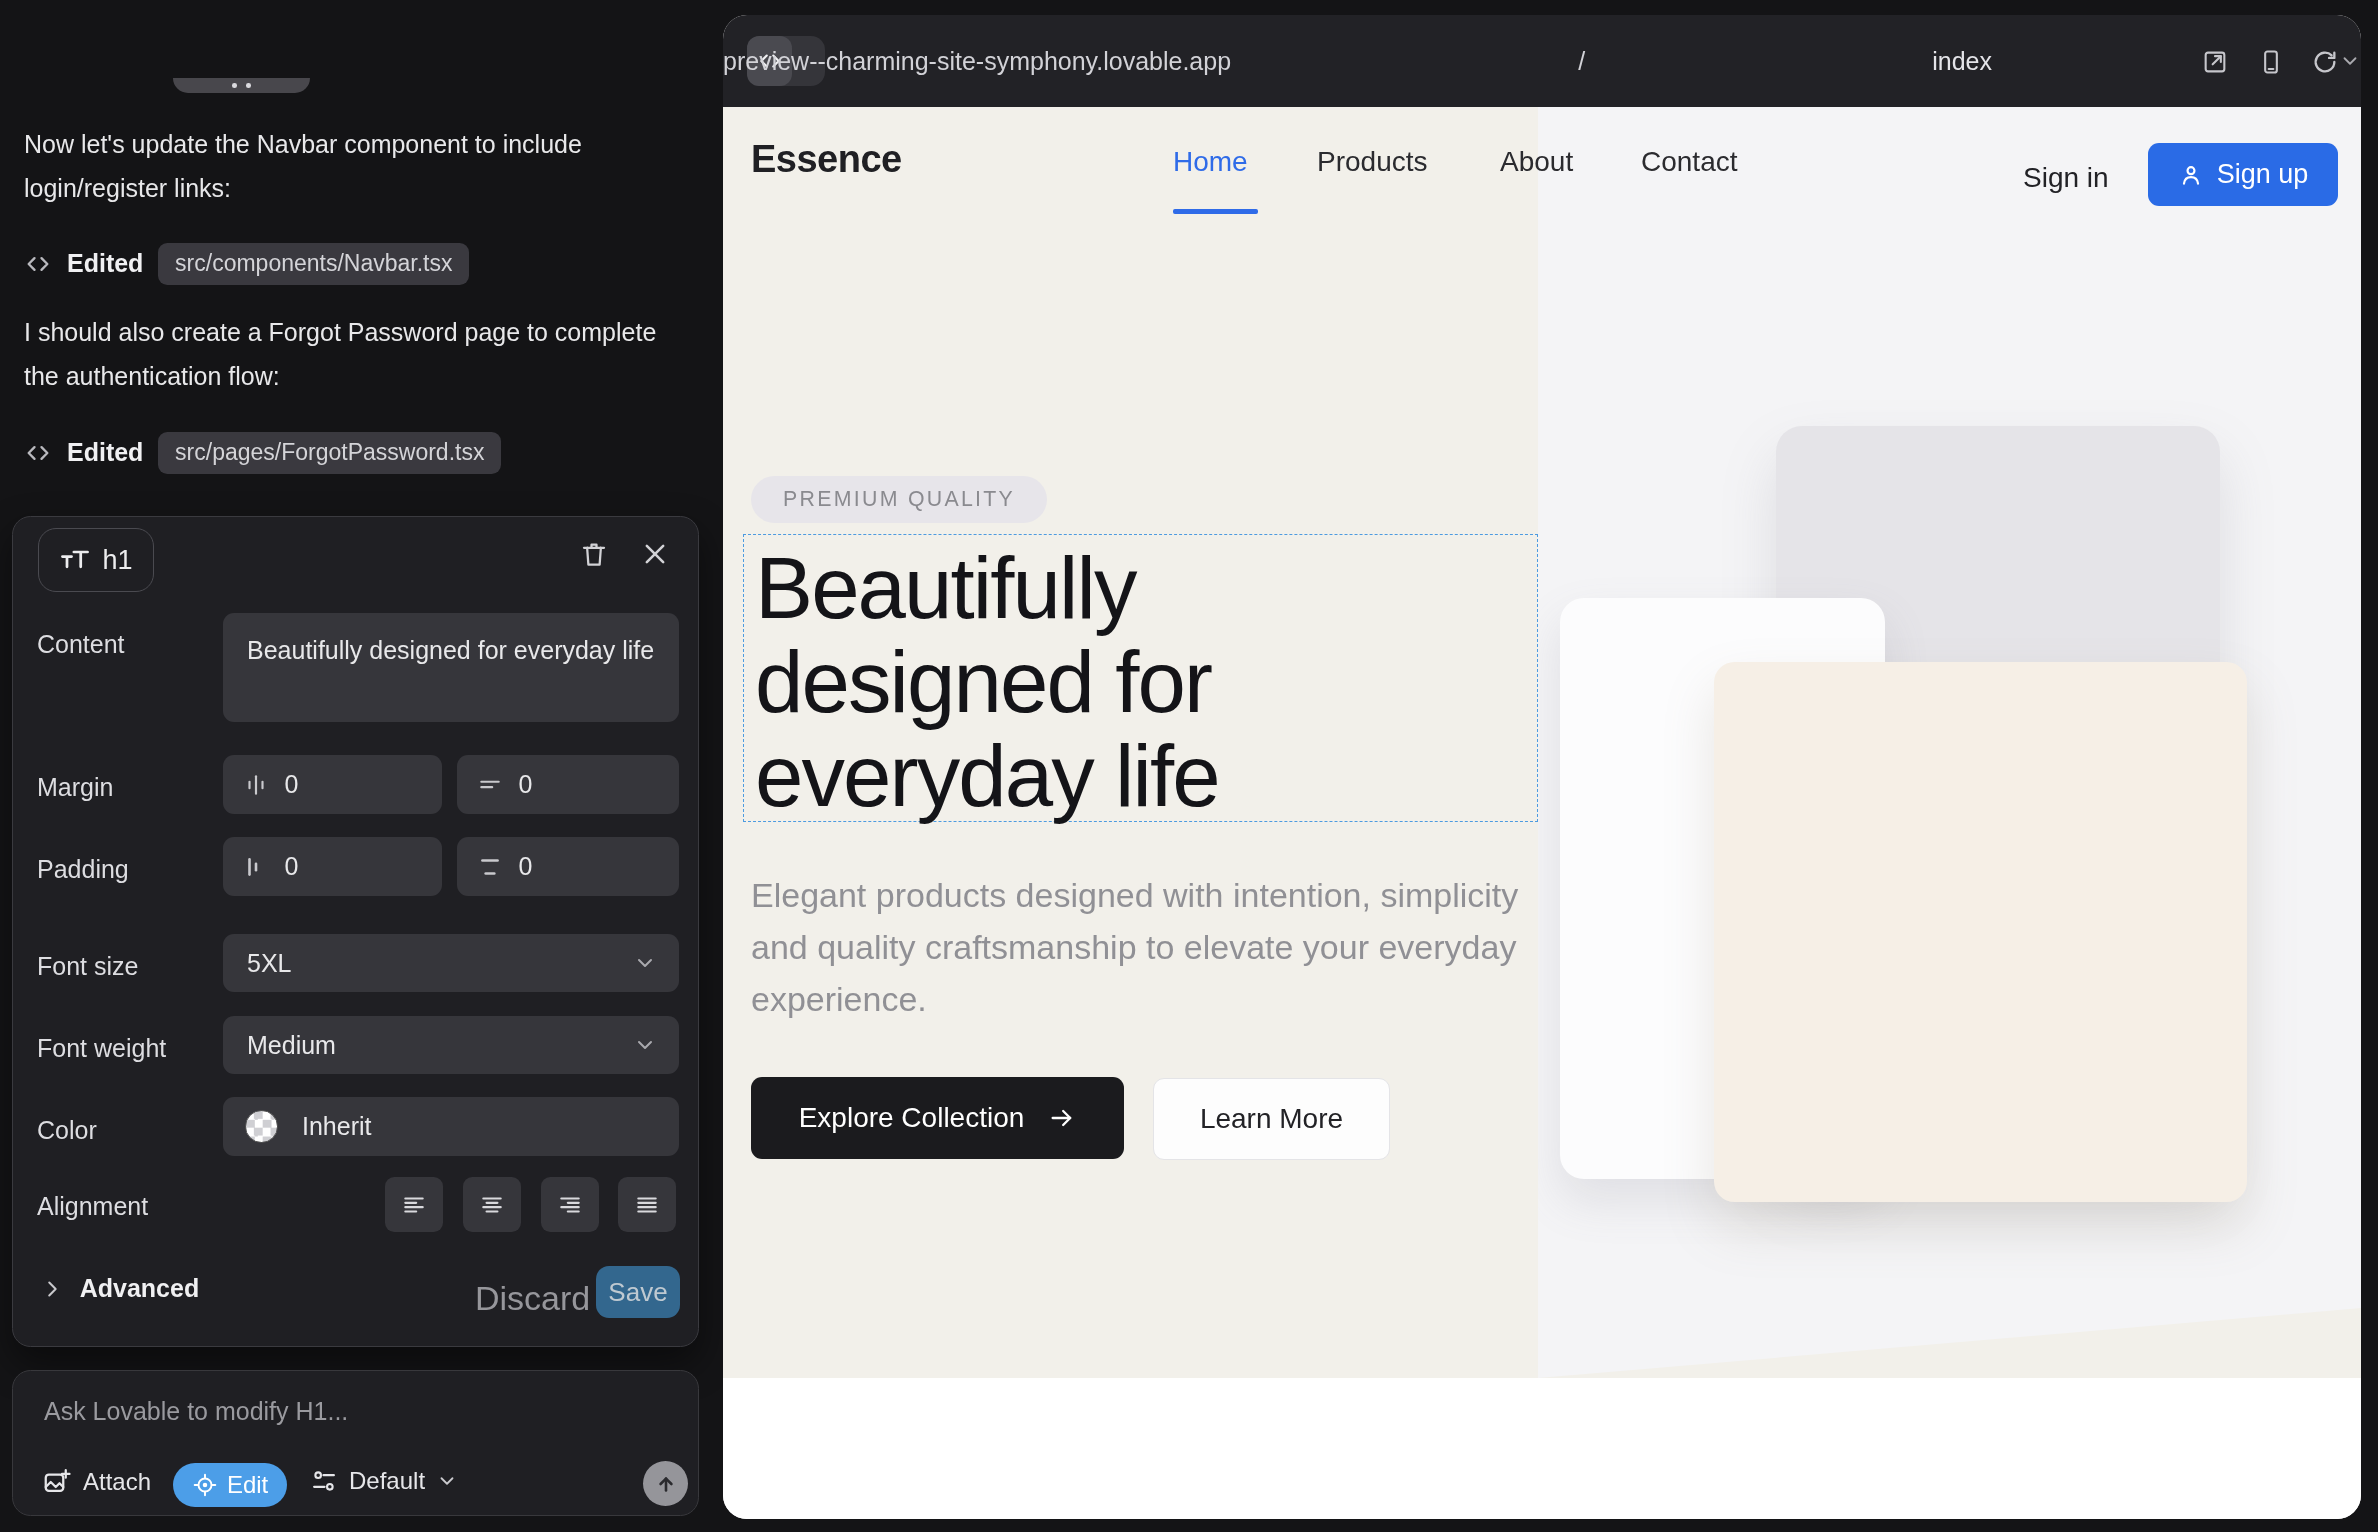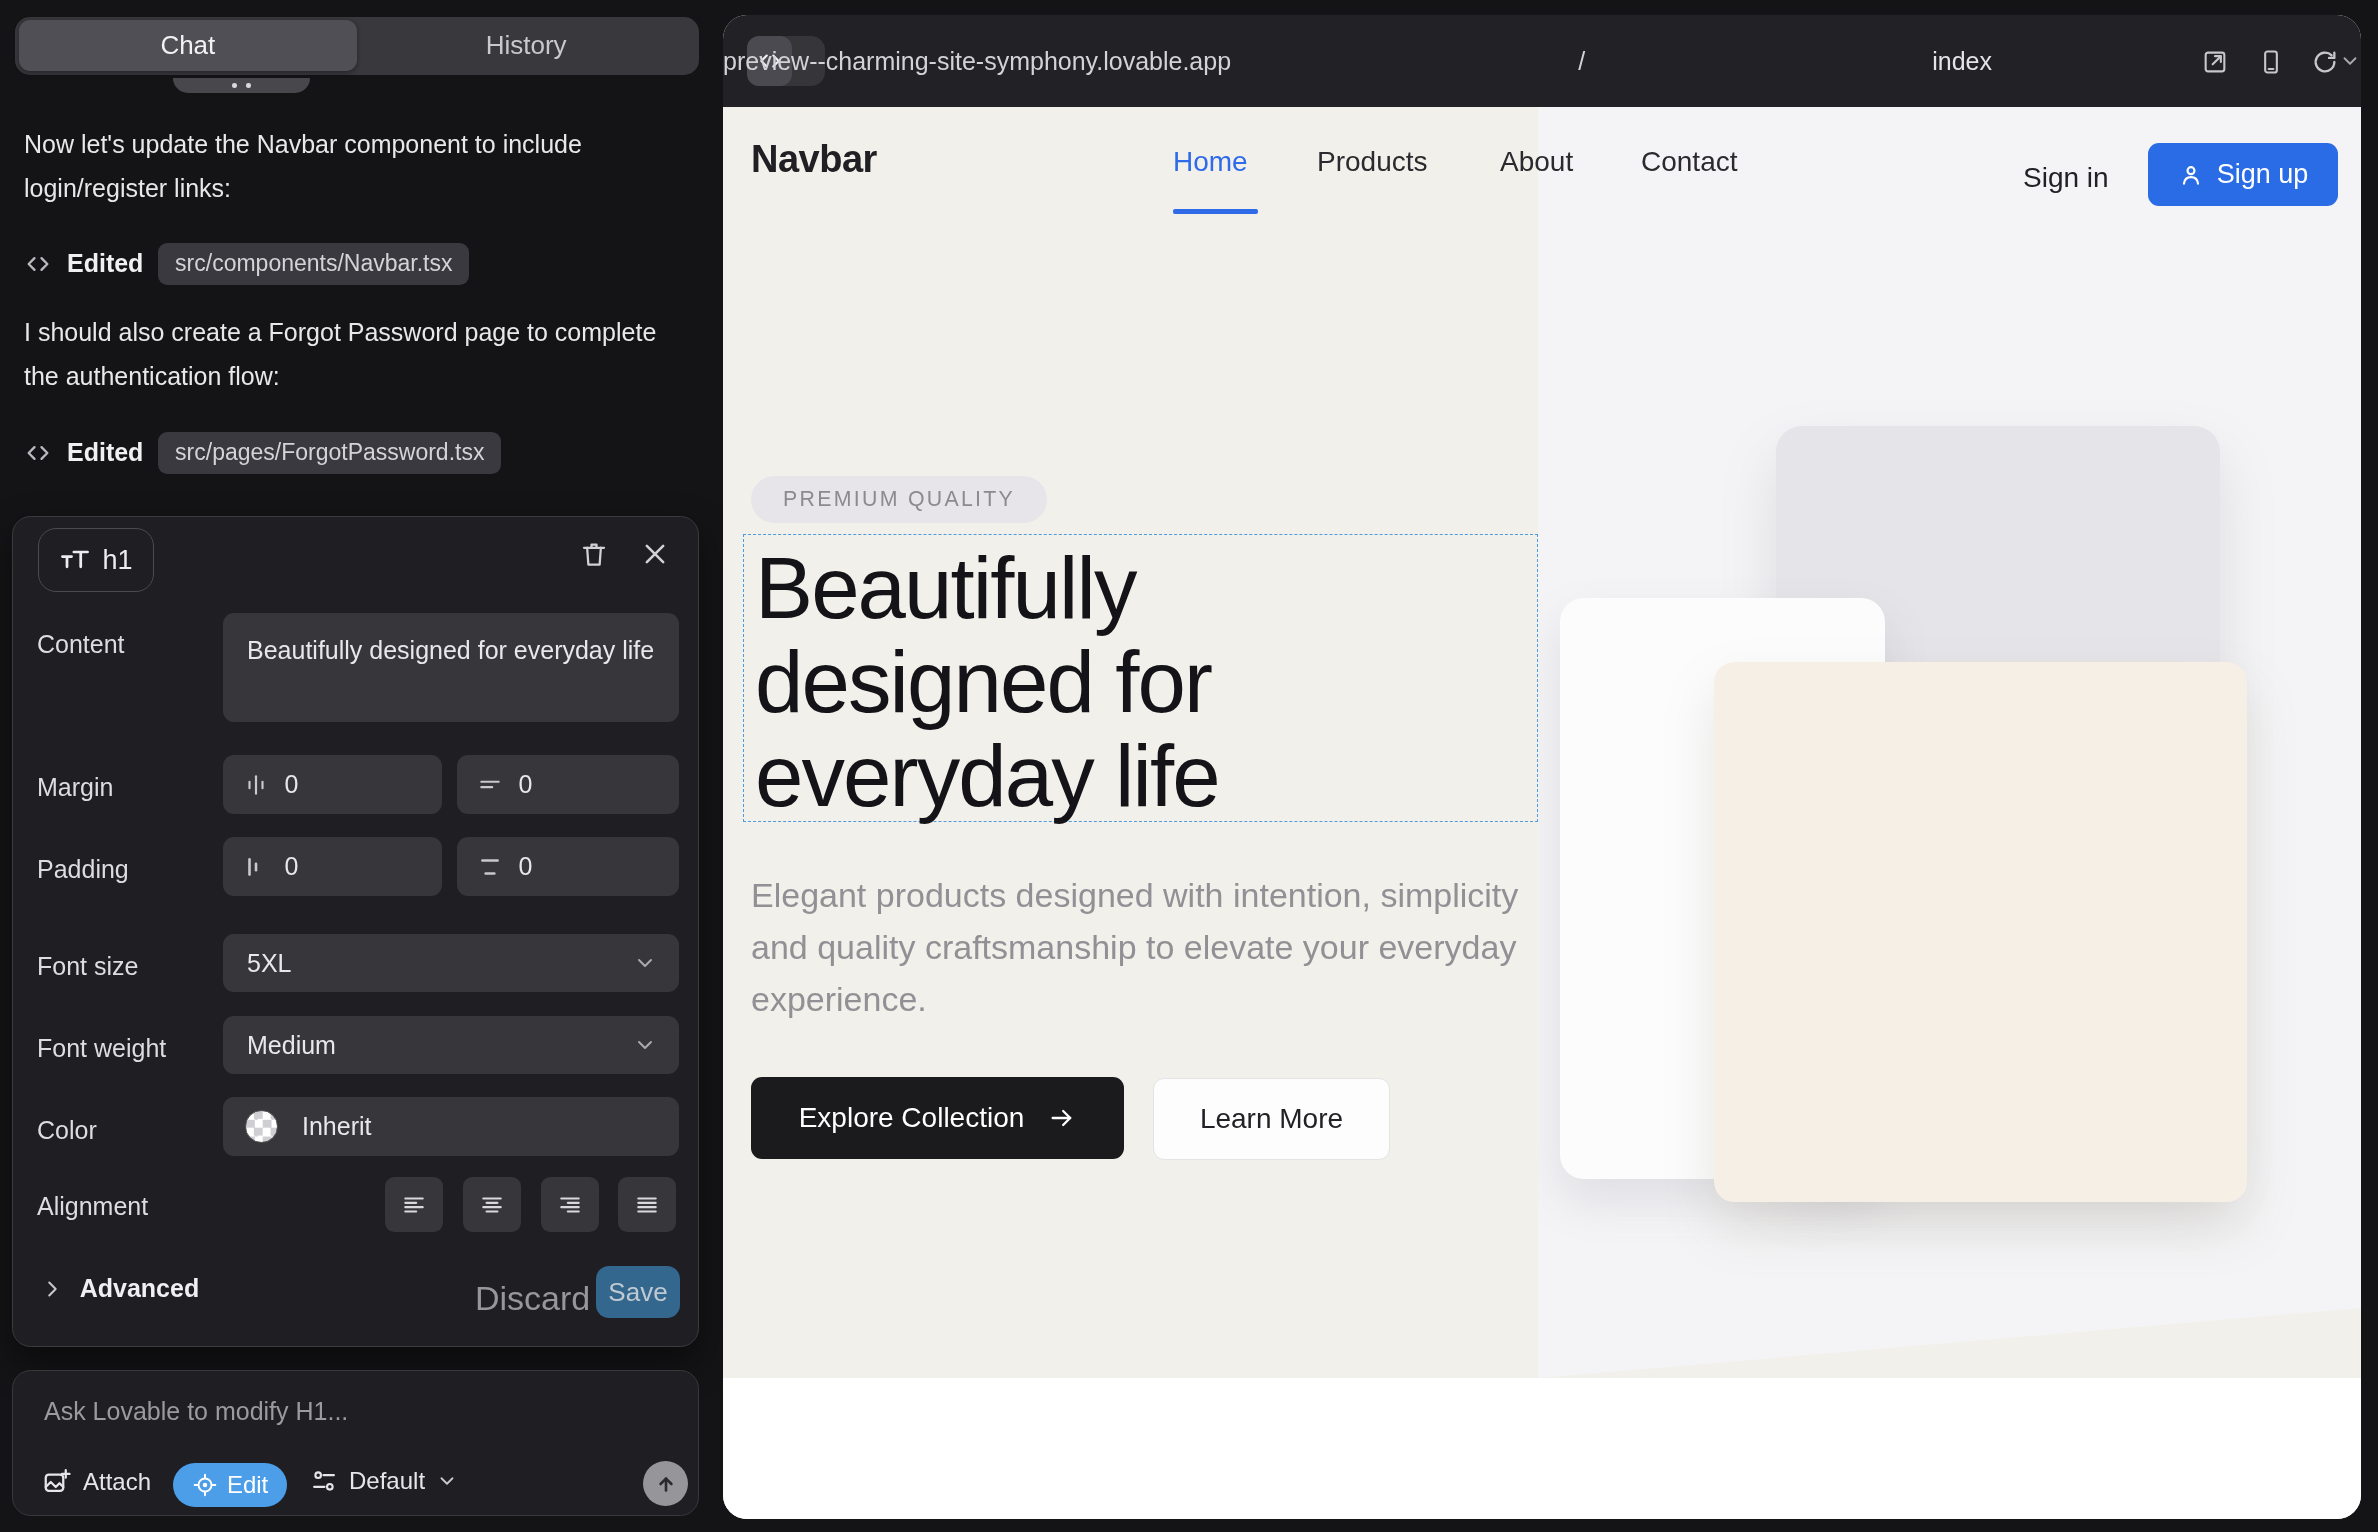--- a/index.html
+++ b/index.html
@@ -133,24 +133,20 @@
     background:#FDFDFD; border:1.9px solid #E4E4E7; border-radius:11px; color:#222226;
     font-size:28px; font-family:inherit; display:flex; align-items:center; justify-content:center; }
 </style>
 </head>
 <body>
 
 <div id="app">
 
   <aside class="sidebar">
 
-    <div class="tabbar">
-      <div class="tab active">Chat</div>
-      <div class="tab">History</div>
-    </div>
 
     <div class="peek">
       <i class="dot"></i>
       <i class="dot"></i>
     </div>
 
     <p class="msg" style="top:122px;">Now let's update the Navbar component to include login/register links:</p>
 
     <div class="edited-row" style="top:243px;">
       <span style="color:#B9B9BE;">
@@ -415,21 +411,21 @@
 
       <div class="hero">
         <div class="hero-right">
           <div class="shape-gray"></div>
           <div class="shape-white"></div>
           <div class="shape-cream"></div>
           <div class="wedge"></div>
         </div>
       </div>
 
-      <div class="brand">Navbar</div>
+      <div class="brand">Essence</div>
       <a class="nav-link active" style="left:450px;">Home</a>
       <div class="nav-underline"></div>
       <a class="nav-link" style="left:594px;">Products</a>
       <a class="nav-link" style="left:777px;">About</a>
       <a class="nav-link" style="left:918px;">Contact</a>
       <a class="signin">Sign in</a>
       <button class="signup">
         <span>
           <svg width="26" height="26" viewBox="0 0 24 24" fill="none" stroke="currentColor" stroke-width="2" stroke-linecap="round" stroke-linejoin="round">
               <circle cx="12" cy="8" r="3.2"></circle>

